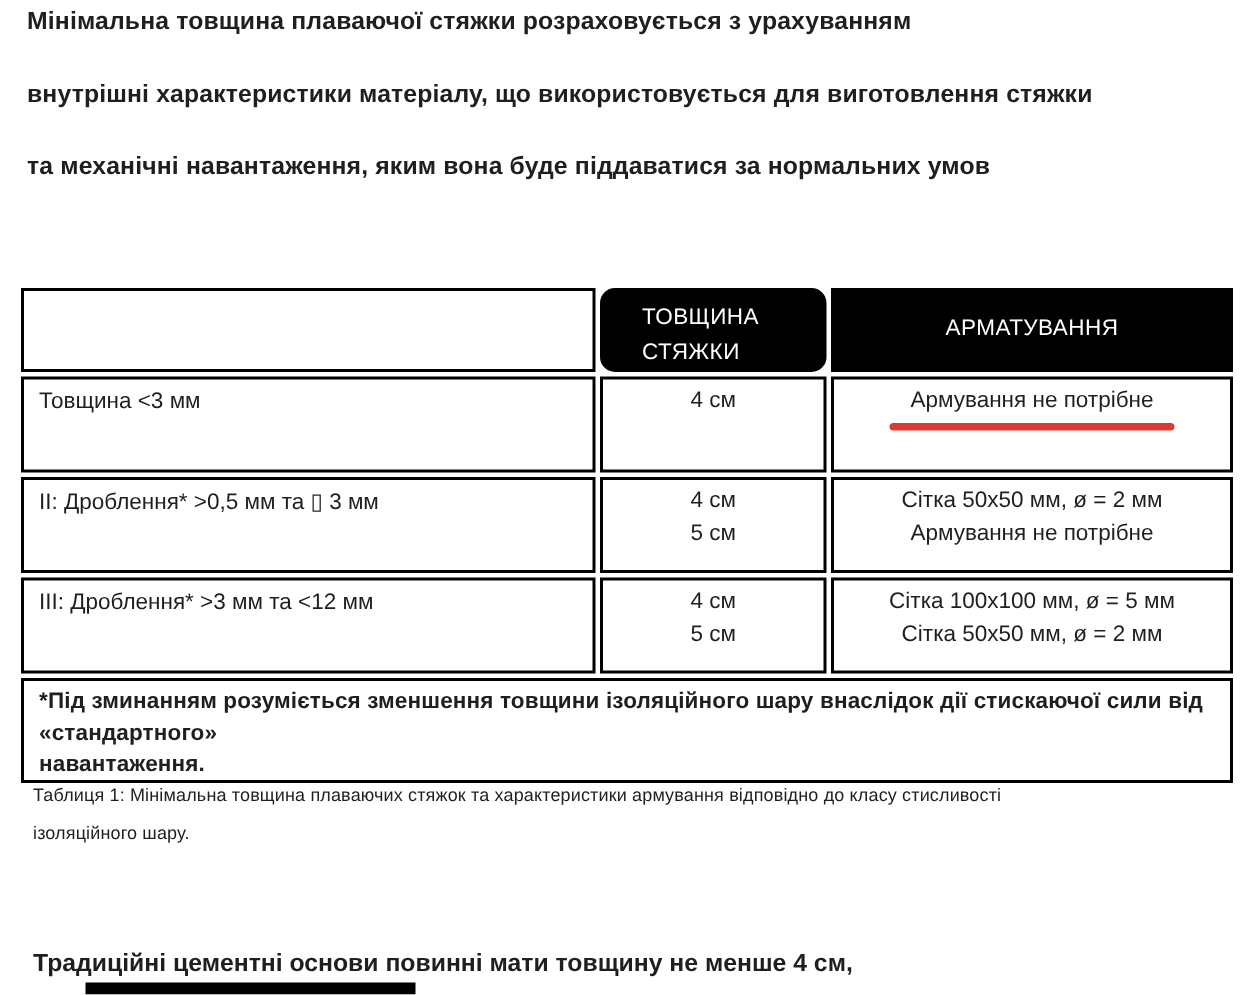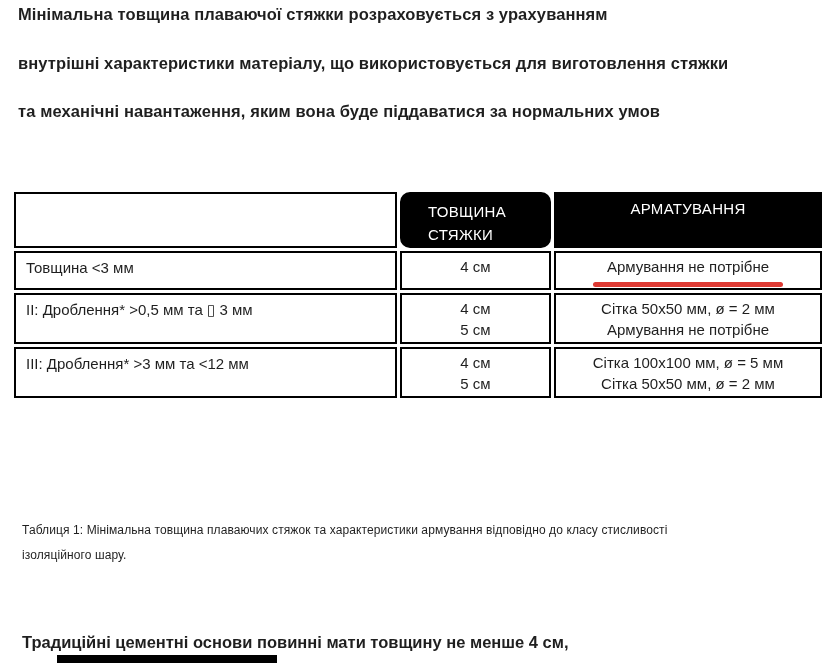--- a/index.html
+++ b/index.html
@@ -40,32 +40,32 @@
     table-layout: fixed;
   }
   table.screed td {
     box-sizing: border-box;
     border: 2px solid var(--border, #000000);
     vertical-align: top;
     font-size: 15px;
     overflow: hidden;
   }
   tr.hdr td { height: 55px; }
-  tr.body-row td { height: 38px; }
+  tr.body-row td { height: 64px; }
   tr.foot-row td { height: 49px; }
 
   td.no-border { border: none; background: transparent; }
   td.hdr-cell {
     background: var(--header-bg, #000000);
     color: var(--header-text, #ffffff);
     font-size: 15.5px;
     letter-spacing: 0.3px;
   }
   td.hdr-thickness { padding: 6px 6px 0 26px; line-height: 23px; border-radius: 10px; }
-  td.hdr-reinf { padding: 6px 6px 0 6px; text-align: center; }
+  td.hdr-reinf { padding: 16px 6px 0 6px; text-align: center; }
 
   td.c-label { padding: 4px 8px 1px 10px; line-height: 21px; }
   td.c-thick { padding: 3px 4px 1px 4px; text-align: center; line-height: 21.5px; }
   td.c-reinf { padding: 3px 4px 1px 4px; text-align: center; line-height: 21.5px; }
 
   .red-underline {
     width: 190px;
     height: 5px;
     margin: 4px auto 0 auto;
     border-radius: 3px;
@@ -168,20 +168,26 @@
       <td class="c-thick">
         <div>4 см</div>
         <div>5 см</div>
       </td>
       <td class="c-reinf">
         <div>Сітка 100x100 мм, ø = 5 мм</div>
         <div>Сітка 50x50 мм, ø = 2 мм</div>
       </td>
     </tr>
 
+    <tr class="foot-row">
+      <td class="c-footnote" colspan="3">
+        <div>*Під зминанням розуміється зменшення товщини ізоляційного шару внаслідок дії стискаючої сили від «стандартного»</div>
+        <div>навантаження.</div>
+      </td>
+    </tr>
   </tbody>
     </table>
 </div>
 
 <div class="caption">
   <div>Таблиця 1: Мінімальна товщина плаваючих стяжок та характеристики армування відповідно до класу стисливості</div>
   <div>ізоляційного шару.</div>
 </div>
 
 <div class="closing">Традиційні цементні основи повинні мати товщину не менше 4 см,</div>

